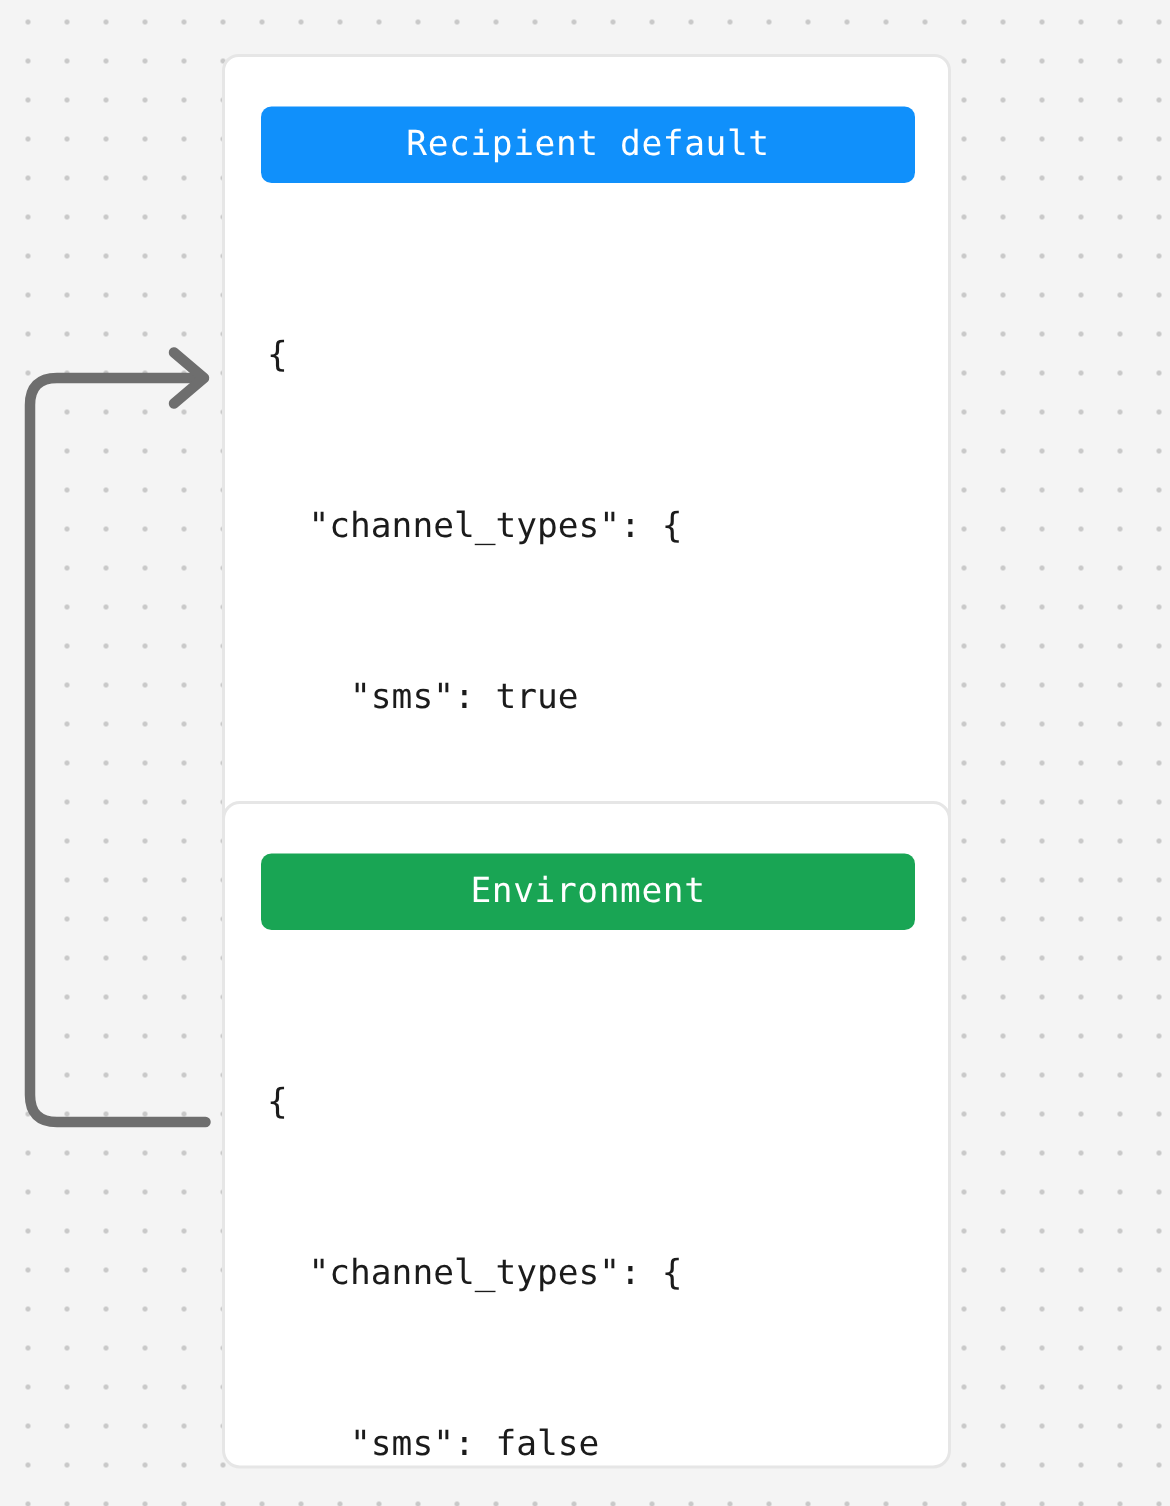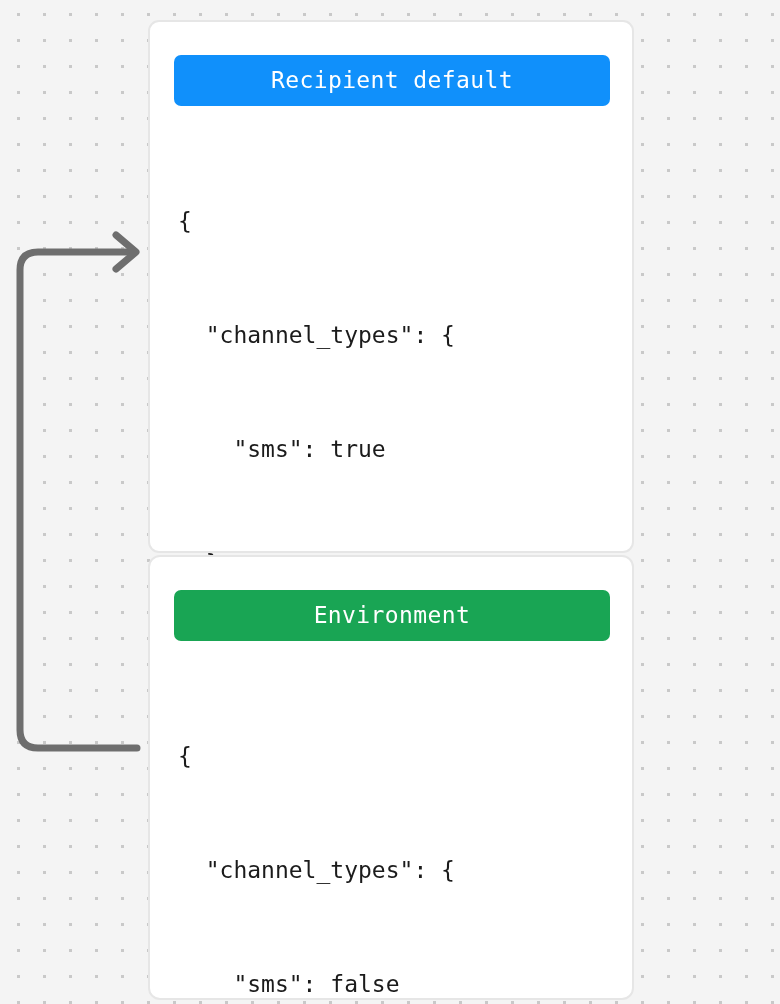--- a/index.html
+++ b/index.html
@@ -38,28 +38,28 @@
   
   .card {
     position: absolute;
     box-sizing: border-box;
     background: #ffffff;
     border: 2px solid #e6e6e6;
     border-radius: 12px;
   }
   #card-recipient-default {
     left: 148px;
-    top: 20px;
+    top: 36px;
     width: 486px;
     height: 533px;
     border-radius: 11px;
   }
   #card-environment {
     left: 148px;
-    top: 555px;
+    top: 534px;
     width: 486px;
     height: 445px;
   }
 
   .card-header {
     position: absolute;
     left: 24px;
     top: 33px;
     width: 436px;
     height: 51px;

